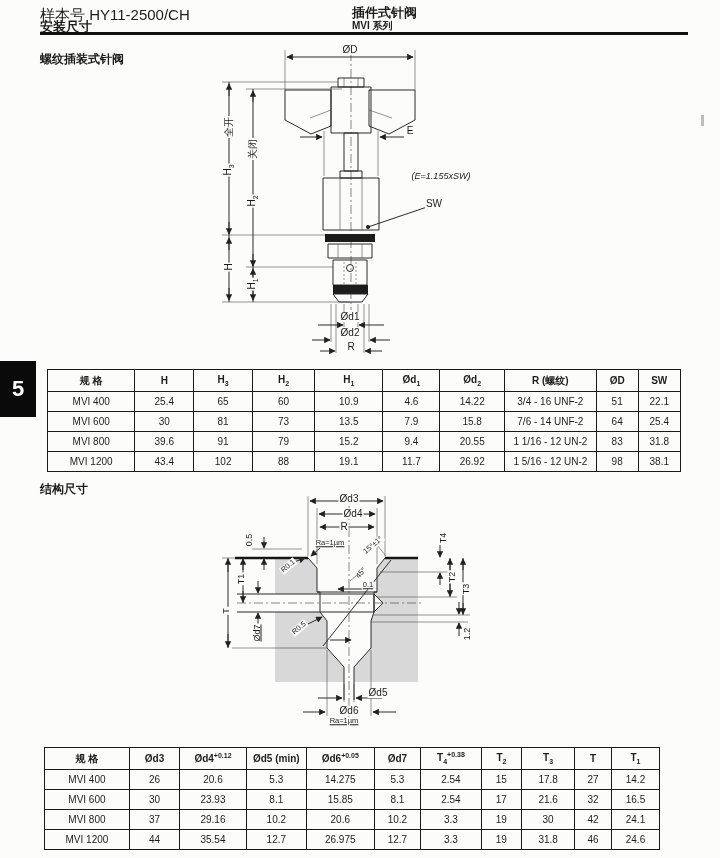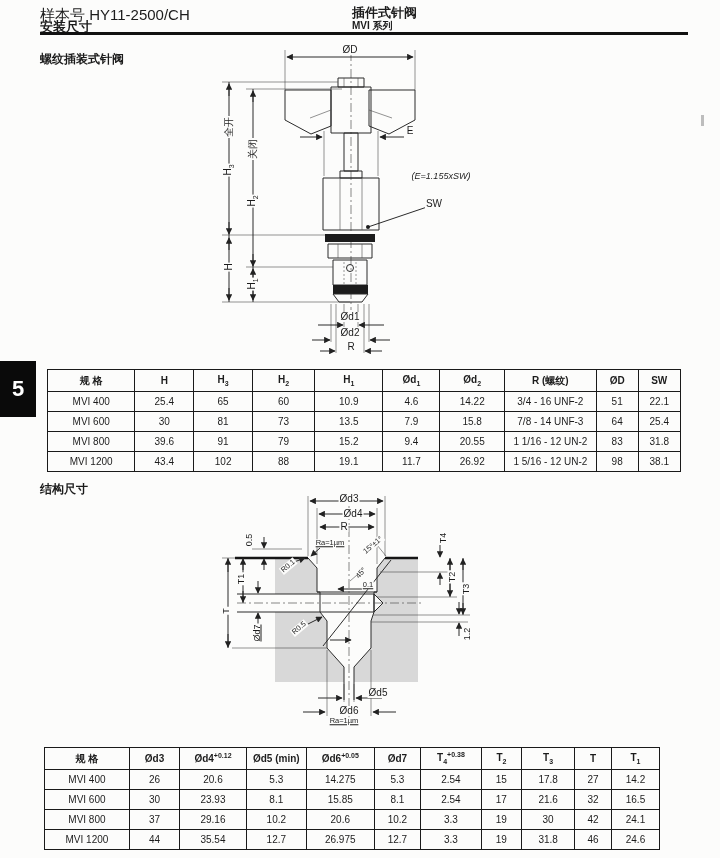--- a/index.html
+++ b/index.html
@@ -178,21 +178,21 @@
         <td>22.1</td>
   </tr>
   <tr>
     <td>MVI 600</td>
         <td>30</td>
         <td>81</td>
         <td>73</td>
         <td>13.5</td>
         <td>7.9</td>
         <td>15.8</td>
-        <td>7/8 - 14 UNF-3</td>
+        <td>7/6 - 14 UNF-2</td>
         <td>64</td>
         <td>25.4</td>
   </tr>
   <tr>
     <td>MVI 800</td>
         <td>39.6</td>
         <td>91</td>
         <td>79</td>
         <td>15.2</td>
         <td>9.4</td>

